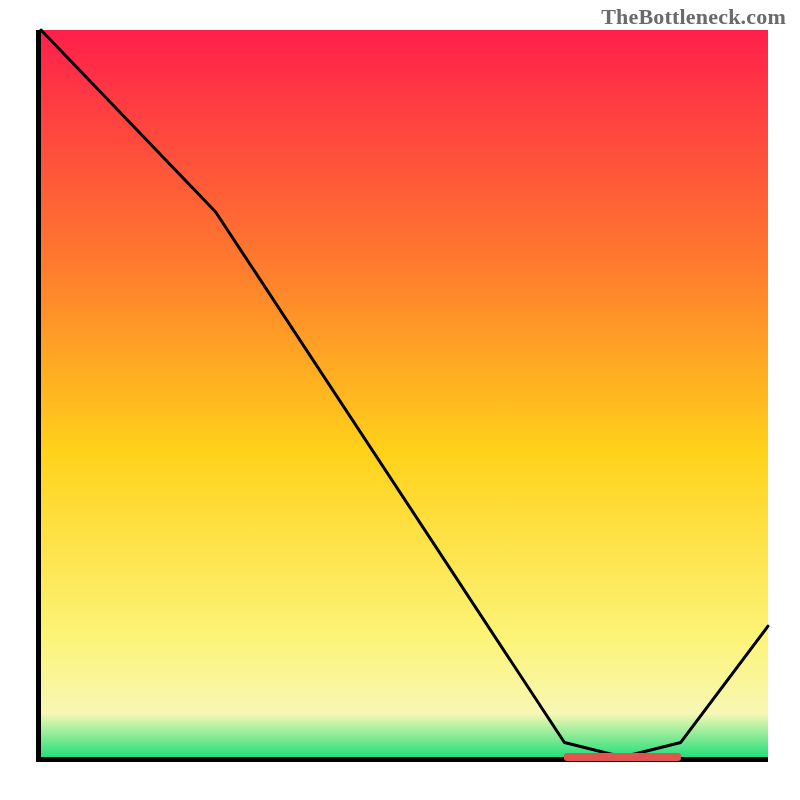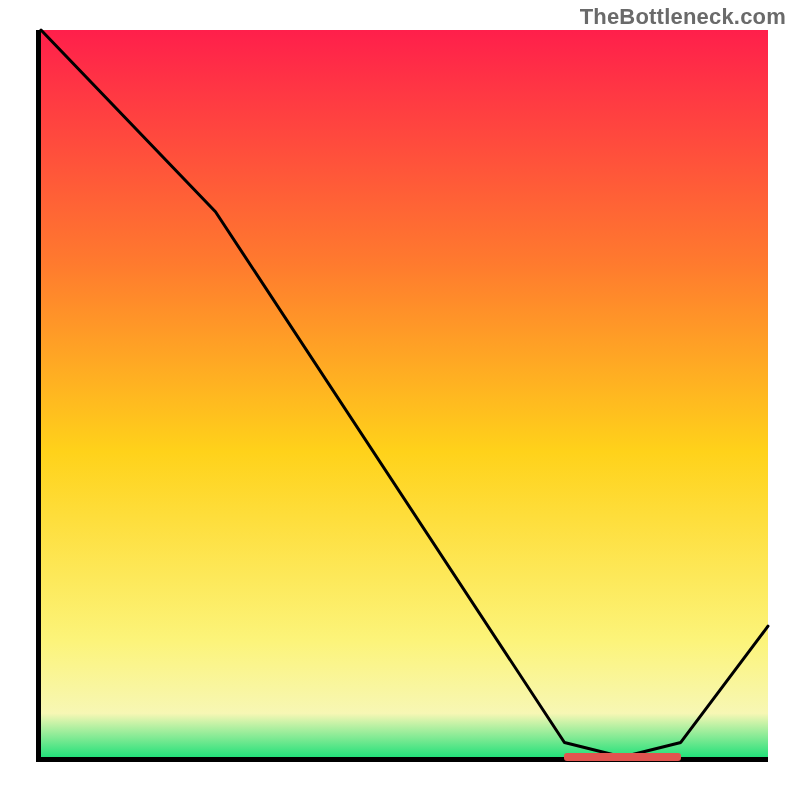--- a/index.html
+++ b/index.html
@@ -2,21 +2,21 @@
 <html><head>
 <meta charset="utf-8">
 <style>
   * { margin: 0; padding: 0; box-sizing: border-box; }
   html, body { width: 800px; height: 800px; overflow: hidden; background: #fff; }
   .wrap { position: relative; width: 800px; height: 800px; }
   .watermark {
     position: absolute;
     top: 4px;
     right: 14px;
-    font-family: Liberation Sans, sans-serif;
+    font-family: Liberation Serif, serif;
     font-size: 22px;
     font-weight: 600;
     color: #6a6a6a;
     letter-spacing: 0.2px;
     z-index: 10;
   }
   .plot-area {
     position: absolute;
     left: 36px;
     top: 30px;

